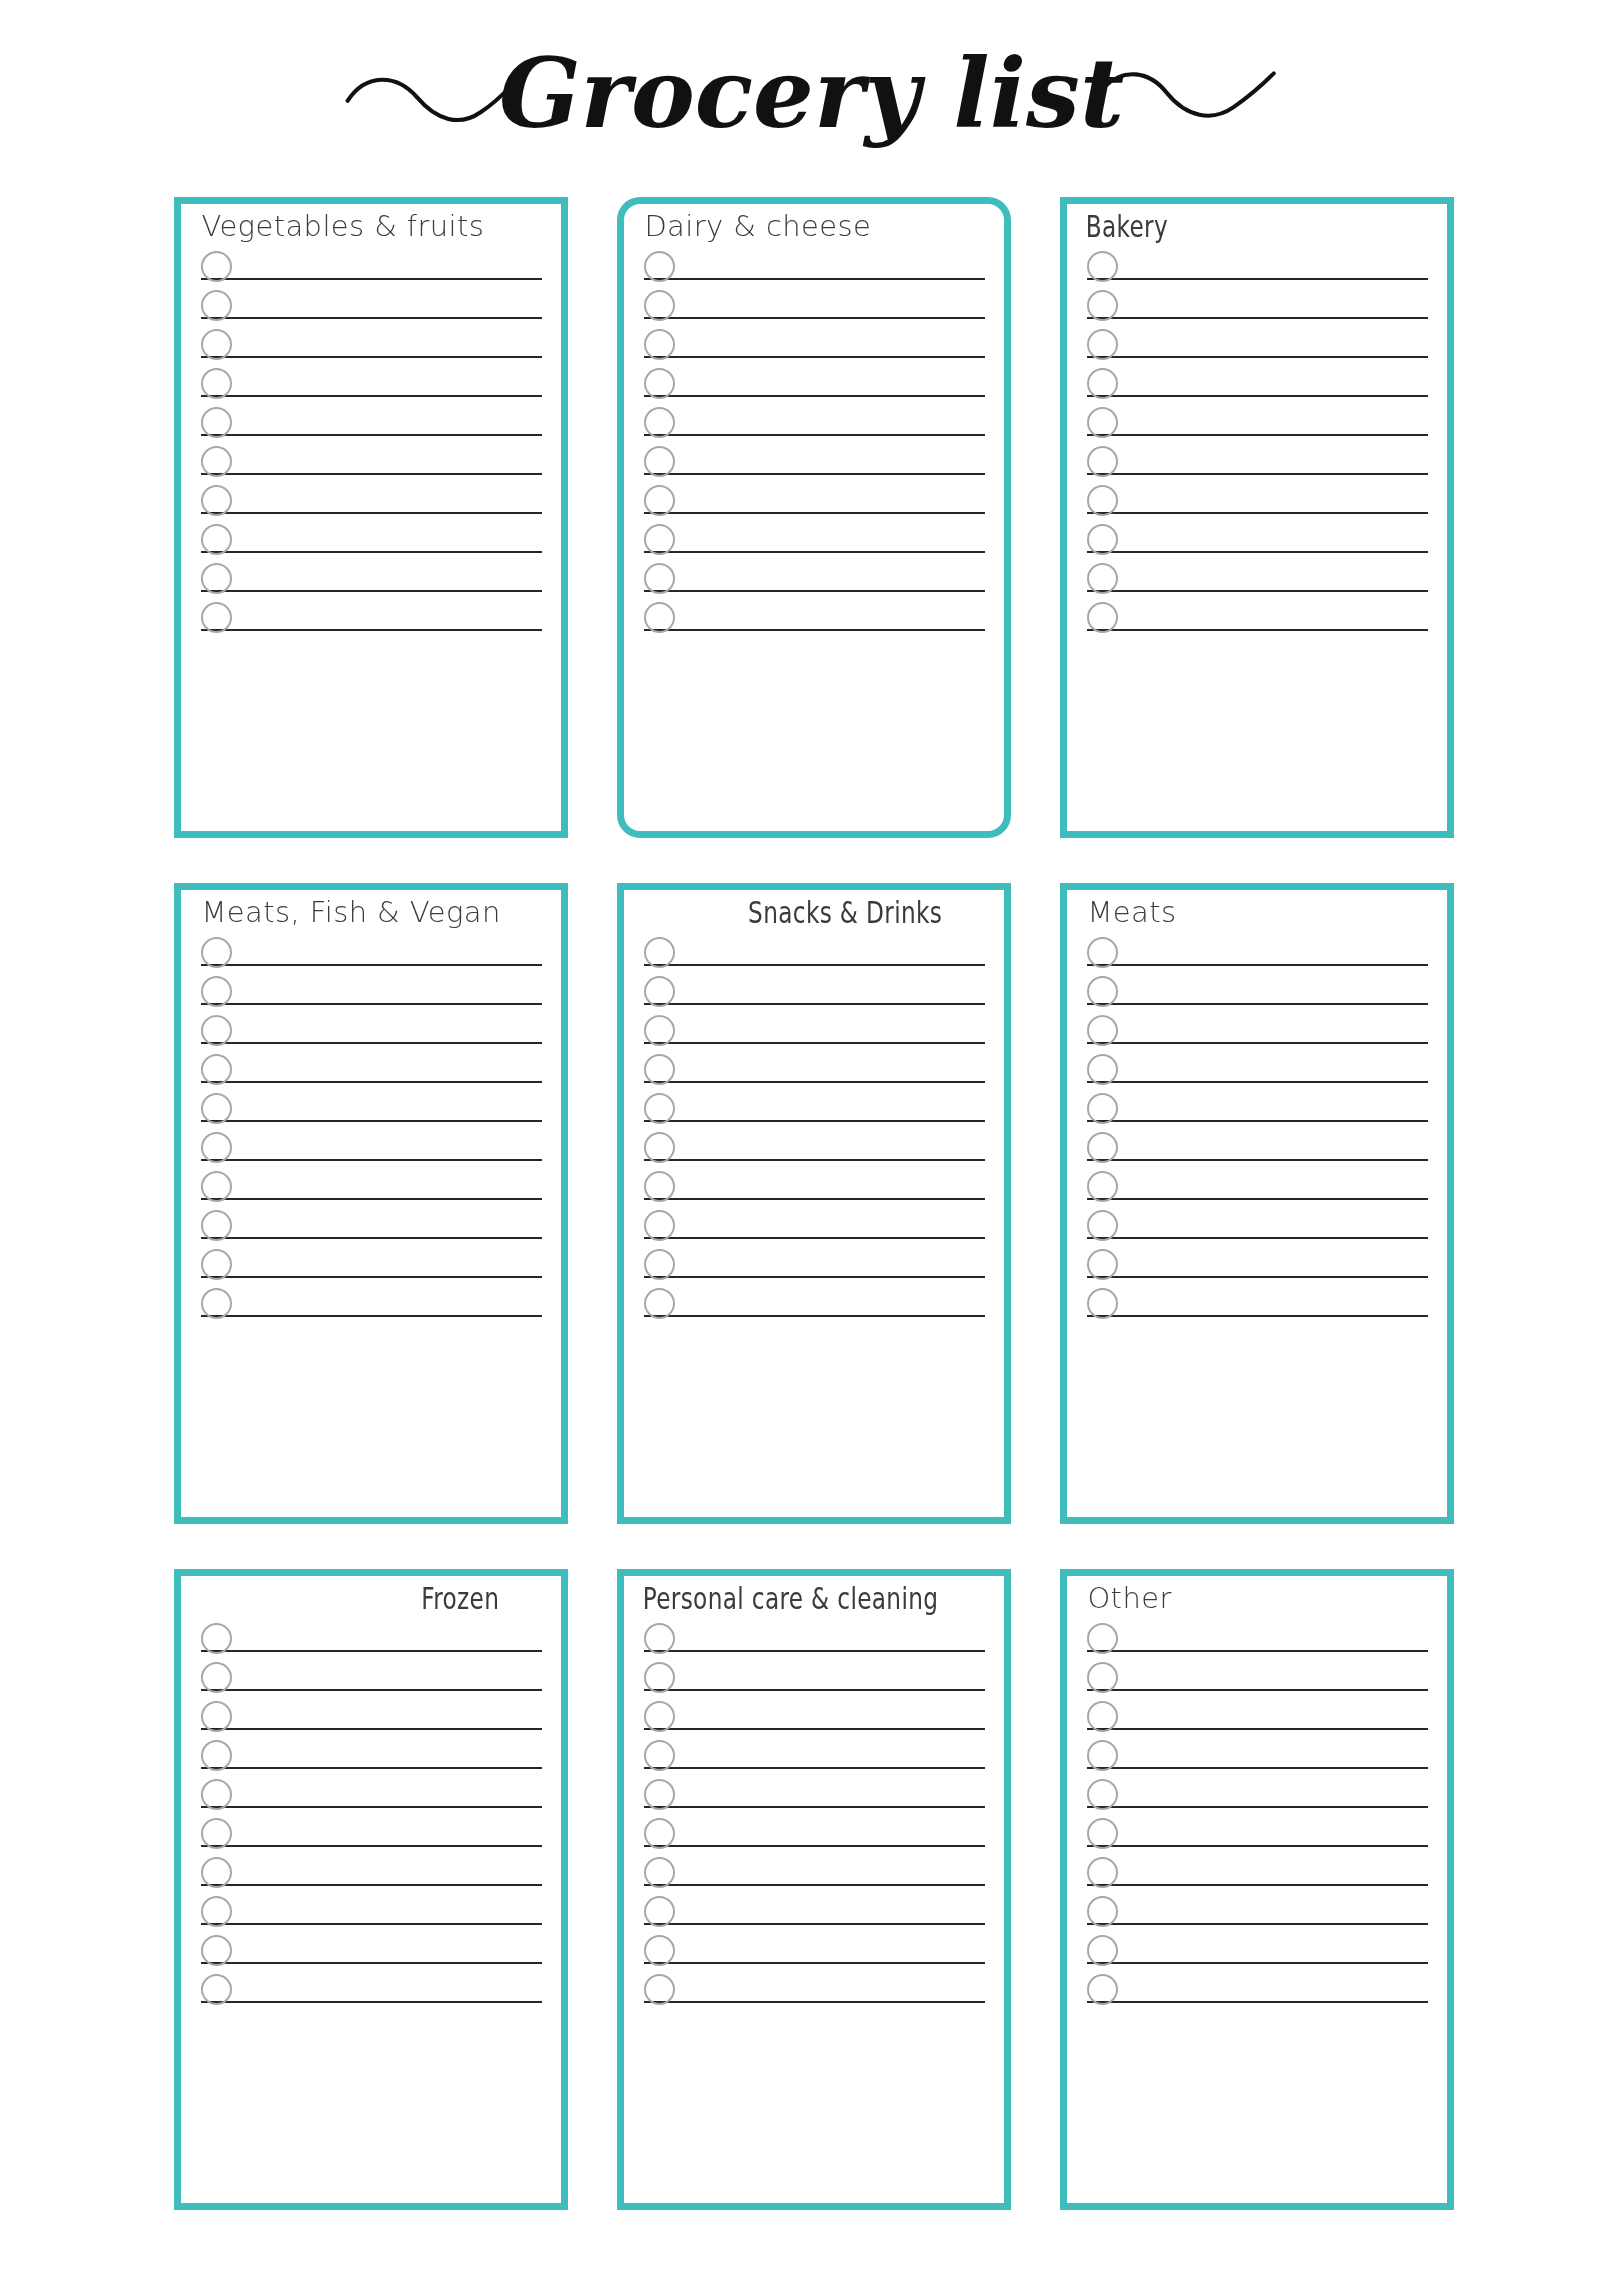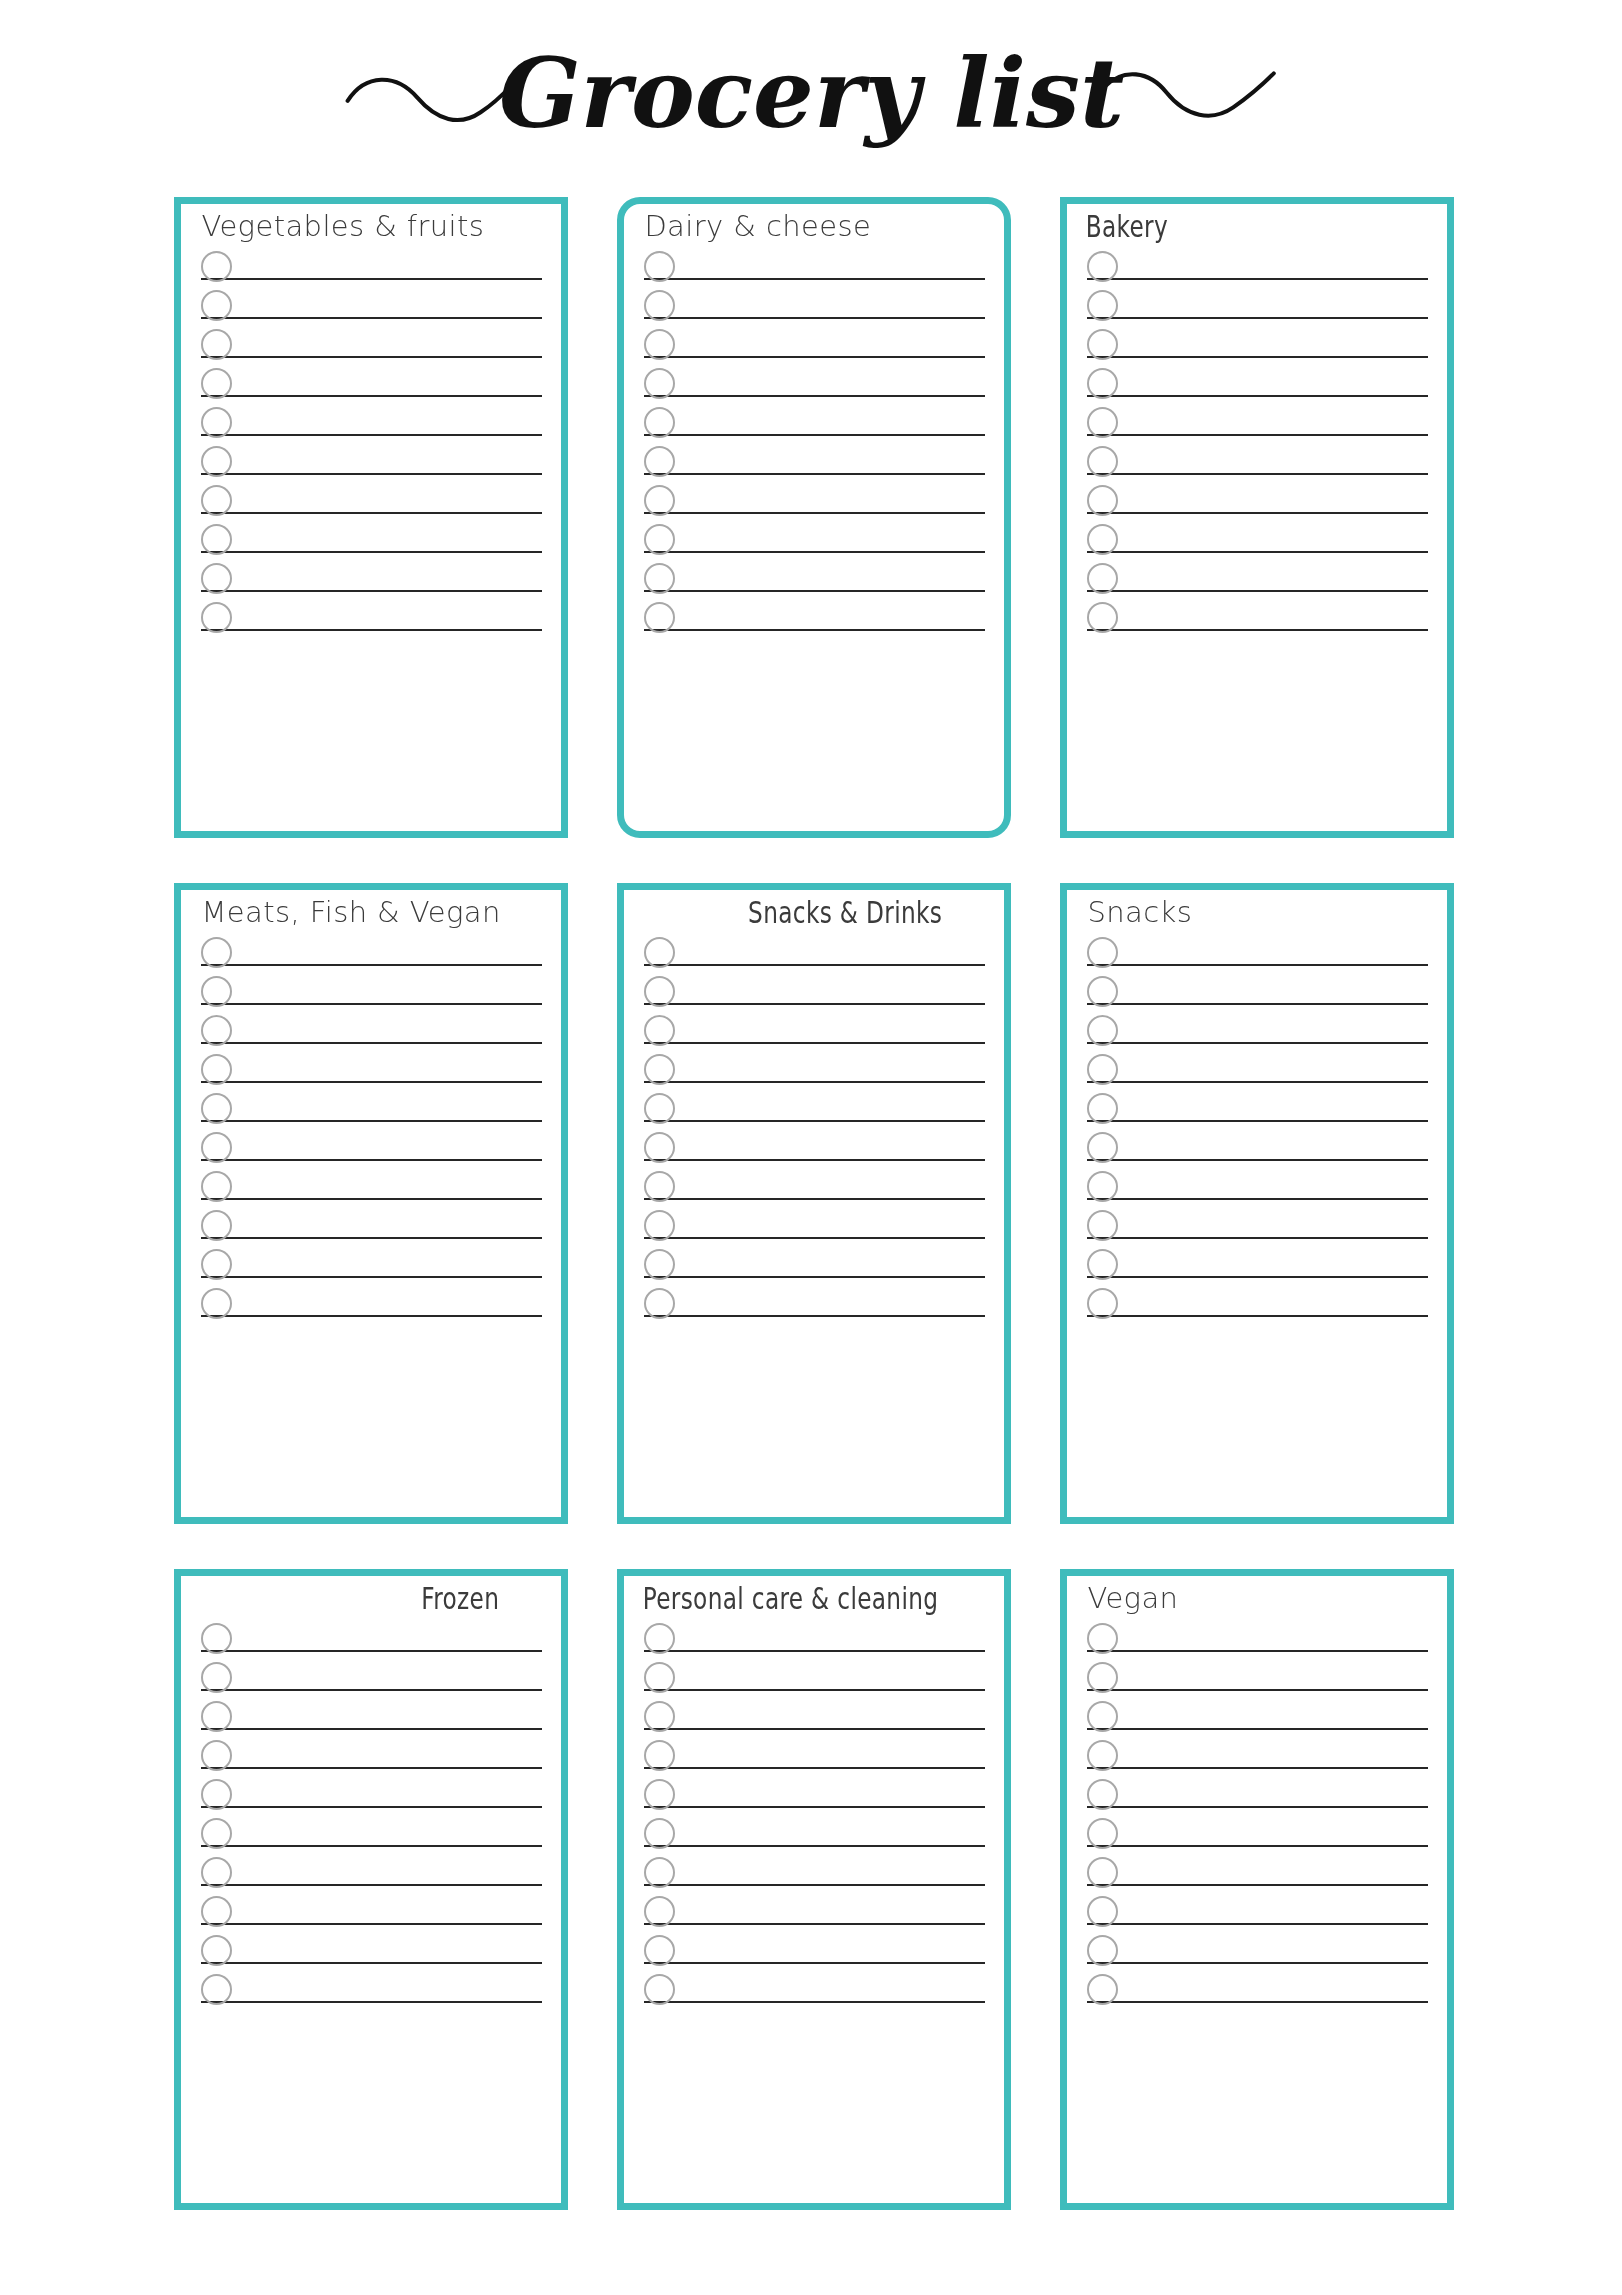--- a/index.html
+++ b/index.html
@@ -335,21 +335,21 @@
           <span class="row-line" style="border-bottom-color: rgb(38, 38, 38);"></span>
           <span class="row-circle" style="border-color: rgb(168, 168, 168);"></span>
         </div>
         <div class="row">
           <span class="row-line" style="border-bottom-color: rgb(38, 38, 38);"></span>
           <span class="row-circle" style="border-color: rgb(168, 168, 168);"></span>
         </div>
       </div>
     </div>
     <div class="cat-box" style="border-color: rgb(63, 188, 188);">
-      <div class="cat-title">Snacks</div>
+      <div class="cat-title">Meats</div>
       <div class="rows">
         <div class="row">
           <span class="row-line" style="border-bottom-color: rgb(38, 38, 38);"></span>
           <span class="row-circle" style="border-color: rgb(168, 168, 168);"></span>
         </div>
         <div class="row">
           <span class="row-line" style="border-bottom-color: rgb(38, 38, 38);"></span>
           <span class="row-circle" style="border-color: rgb(168, 168, 168);"></span>
         </div>
         <div class="row">
@@ -470,21 +470,21 @@
           <span class="row-line" style="border-bottom-color: rgb(38, 38, 38);"></span>
           <span class="row-circle" style="border-color: rgb(168, 168, 168);"></span>
         </div>
         <div class="row">
           <span class="row-line" style="border-bottom-color: rgb(38, 38, 38);"></span>
           <span class="row-circle" style="border-color: rgb(168, 168, 168);"></span>
         </div>
       </div>
     </div>
     <div class="cat-box" style="border-color: rgb(63, 188, 188);">
-      <div class="cat-title">Vegan</div>
+      <div class="cat-title">Other</div>
       <div class="rows">
         <div class="row">
           <span class="row-line" style="border-bottom-color: rgb(38, 38, 38);"></span>
           <span class="row-circle" style="border-color: rgb(168, 168, 168);"></span>
         </div>
         <div class="row">
           <span class="row-line" style="border-bottom-color: rgb(38, 38, 38);"></span>
           <span class="row-circle" style="border-color: rgb(168, 168, 168);"></span>
         </div>
         <div class="row">

